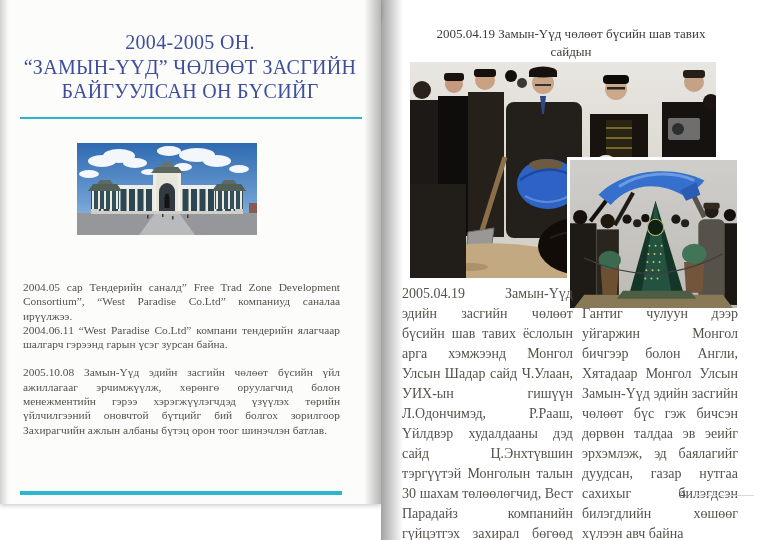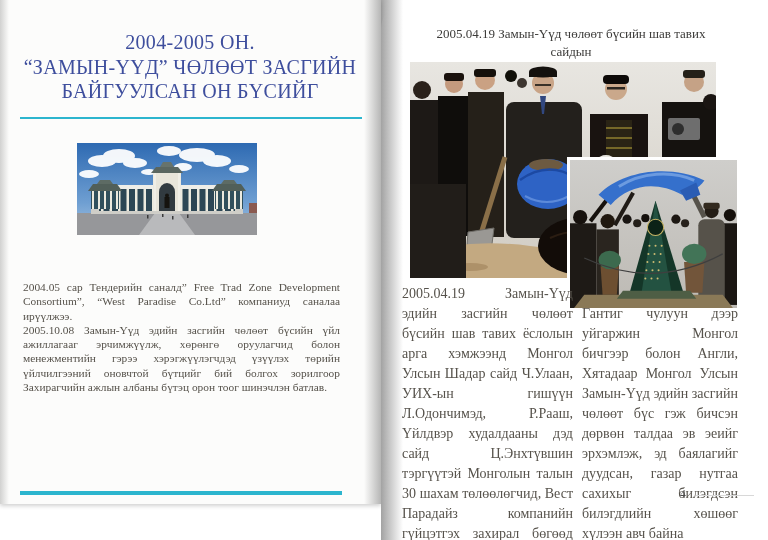--- a/index.html
+++ b/index.html
@@ -128,20 +128,21 @@
             <rect x="95" y="73" width="1.5" height="3.5"></rect>
           <rect x="110" y="71.5" width="1.5" height="3.5"></rect>
             <rect x="85" y="71" width="1.5" height="3"></rect>
         </g>
         <rect x="172" y="60" width="8" height="10" fill="#8a5a50"></rect>
       </svg>
     </div>
 
     <div class="body-text">
       <p>2004.05 сар  Тендерийн саналд” Free Trad Zone Development Consortium”, “West Paradise Co.Ltd” компаниуд саналаа ирүүлжээ.</p>
+      <p class="gap-lg">2004.06.11  “West Paradise Co.Ltd”  компани тендерийн ялагчаар шалгарч гэрээнд гарын үсэг зурсан байна.</p>
       <p>2005.10.08 Замын-Үүд эдийн засгийн чөлөөт бүсийн үйл ажиллагааг эрчимжүүлж, хөрөнгө оруулагчид болон менежментийн гэрээ хэрэгжүүлэгчдэд үзүүлэх төрийн үйлчилгээний оновчтой бүтцийг бий болгох зорилгоор  Захирагчийн ажлын албаны бүтэц орон тоог шинэчлэн батлав.</p>
     </div>
     <div class="teal-bar"></div>
   </div>
 
   <div class="page page-right">
     <div class="heading">
       <div>2005.04.19 Замын-Үүд чөлөөт бүсийн  шав тавих</div>
       <div>сайдын</div>
     </div>

